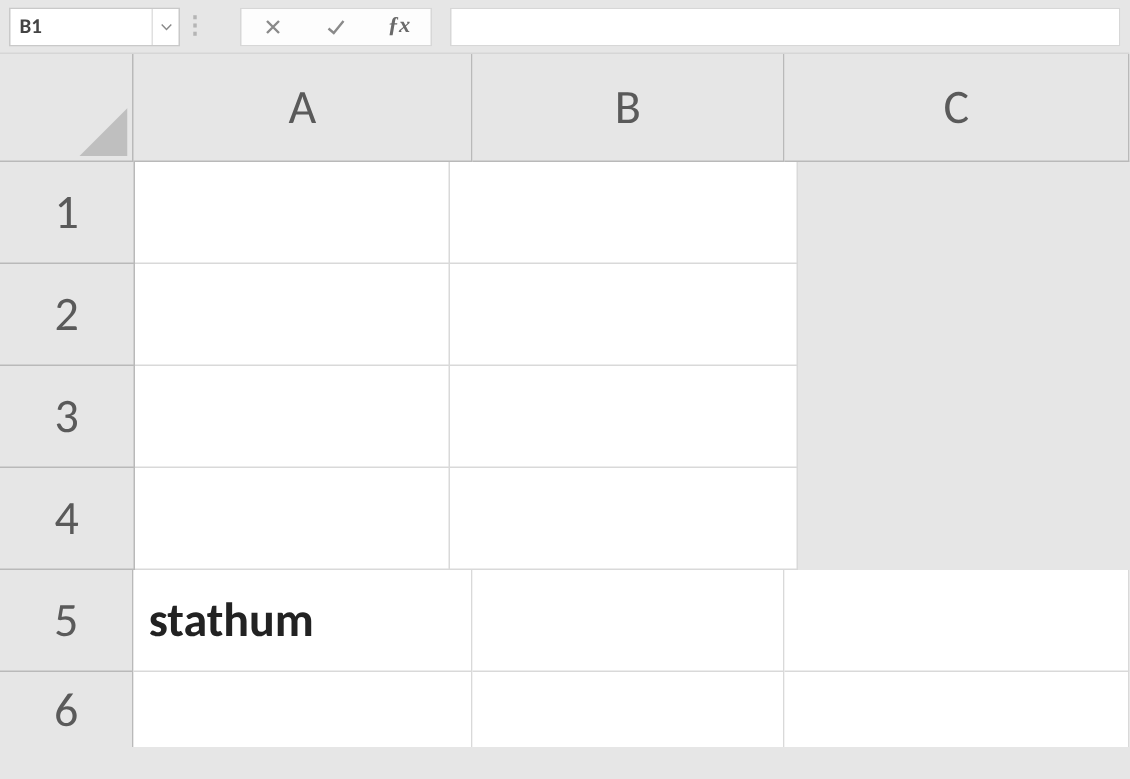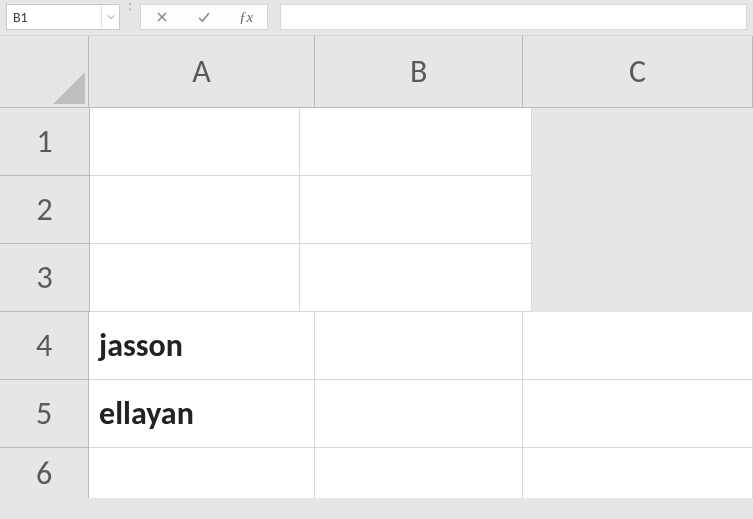--- a/index.html
+++ b/index.html
@@ -10,24 +10,25 @@
     height: 519px;
     overflow: hidden;
     position: relative;
   }
 
   
   .formula-row {
     height: 36px;
     background: #e6e6e6;
     display: flex;
-    align-items: flex-start;
+    align-items: center;
     border-bottom: 1px solid #d6d6d6;
     padding: 4px 6px;
     gap: 6px;
+    font-weight: bold;
   }
   .namebox {
     width: 114px;
     height: 26px;
     background: #fff;
     border: 1px solid #c9c9c9;
     display: flex;
     align-items: center;
     position: relative;
   }
@@ -59,20 +60,21 @@
     line-height: 0;
   }
 
   .fb-btns {
     display: flex;
     align-items: center;
     gap: 0;
     background: #fdfdfd;
     border: 1px solid #d7d7d7;
     height: 26px;
+    margin-left: 20px;
   }
   .fb-btn {
     width: 42px;
     height: 100%;
     display: flex;
     align-items: center;
     justify-content: center;
     color: #7d7d7d;
   }
   .fb-btn svg { width: 14px; height: 14px; stroke: #8a8a8a; stroke-width: 1.6; fill: none; }
@@ -204,27 +206,26 @@
       <div class="cell colB"></div>
       <div class="cell colC"></div>
     </div>
     <div class="row">
       <div class="row-h">3</div>
       <div class="cell colB"></div>
       <div class="cell colC"></div>
     </div>
     <div class="row">
       <div class="row-h">4</div>
-      <div class="cell colA">jasson</div>
       <div class="cell colB"></div>
       <div class="cell colC"></div>
     </div>
     <div class="row">
       <div class="row-h">5</div>
-      <div class="cell colA">ellayan</div>
+      <div class="cell colA">stathum</div>
       <div class="cell colB"></div>
       <div class="cell colC"></div>
     </div>
     <div class="row r6">
       <div class="row-h">6</div>
       <div class="cell colA"></div>
       <div class="cell colB"></div>
       <div class="cell colC"></div>
     </div>
   </div>

